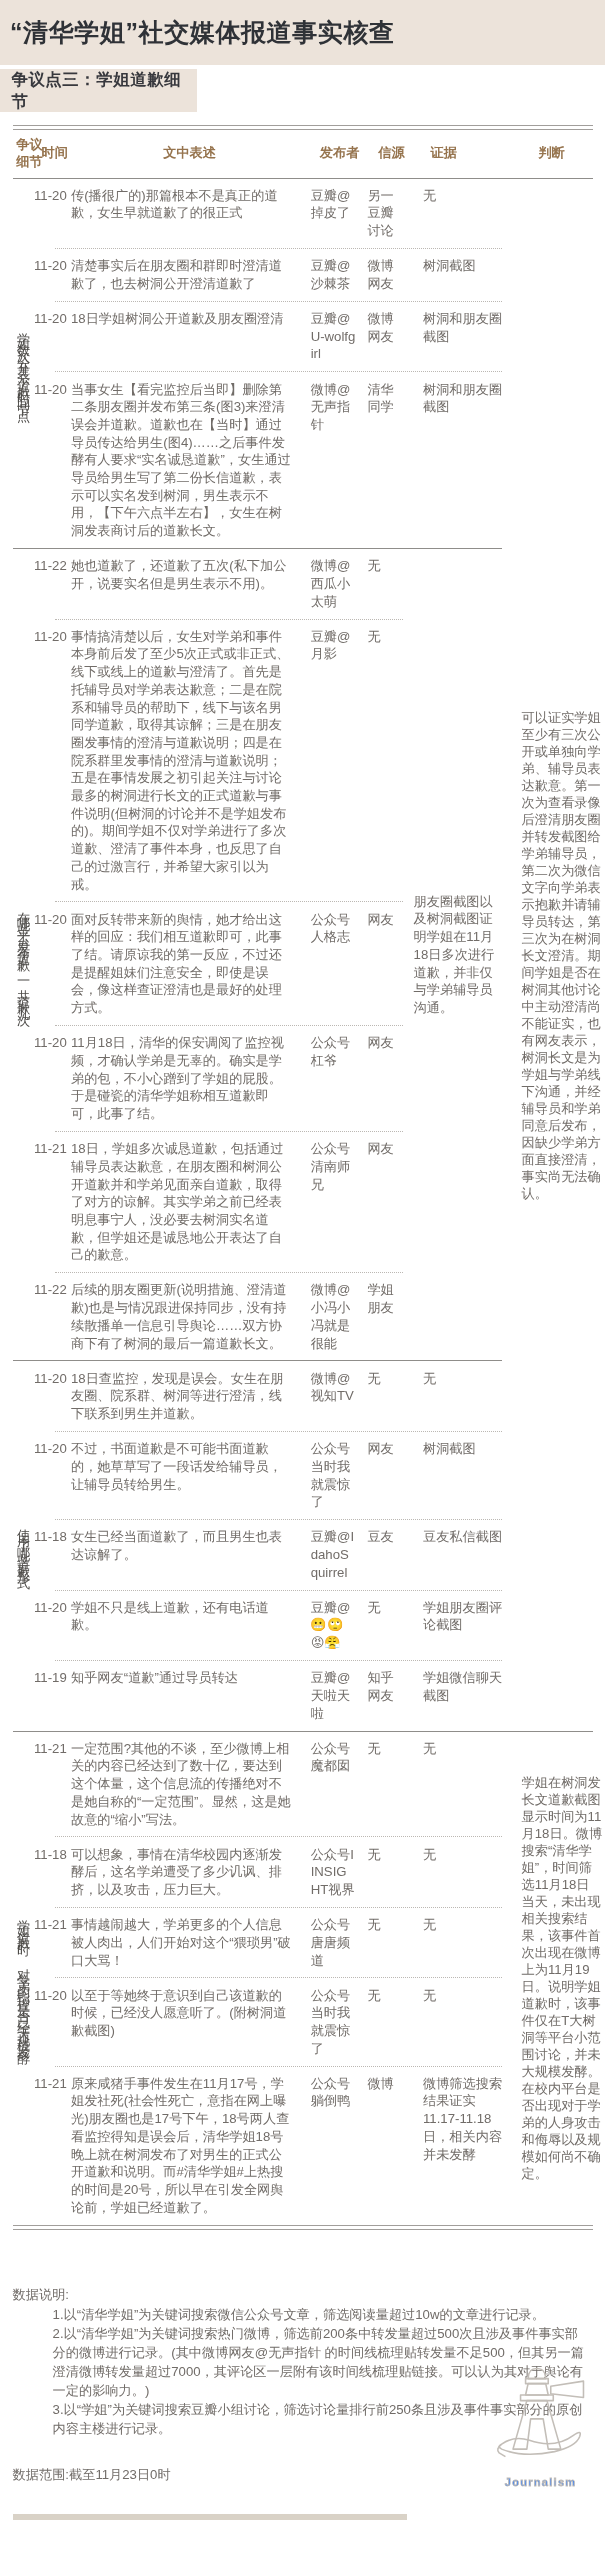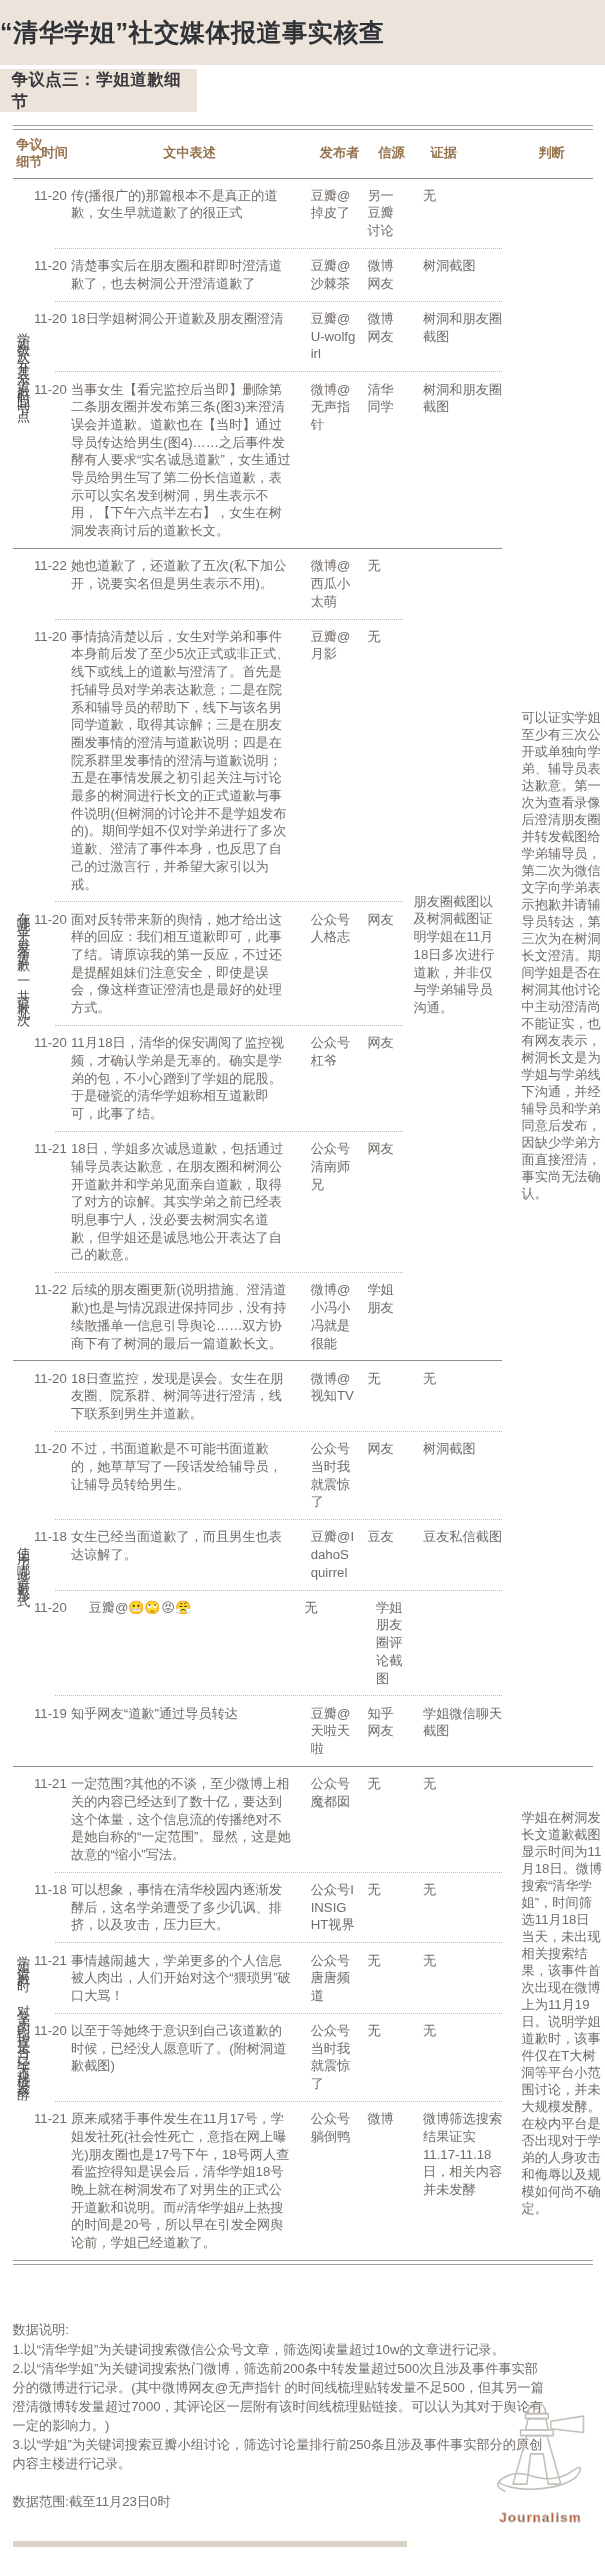--- a/index.html
+++ b/index.html
@@ -8,21 +8,21 @@
     --dbl:#a19e9b; --bar:#d9d2c7; --logo:#c3beb8;
   }
   *{margin:0;padding:0;box-sizing:border-box;}
   html,body{background:var(--bg);}
   body{
     width:605px;min-height:2576px;margin:0 auto;
     font-family:"Liberation Sans","DejaVu Sans",sans-serif;
     color:var(--body);
   }
   .banner{background:var(--banner);height:65px;display:flex;align-items:center;}
-  .banner h1{font-size:25px;font-weight:bold;color:var(--ink);letter-spacing:0.6px;}
+  .banner h1{font-size:25px;font-weight:bold;color:var(--ink);padding-left:10px;letter-spacing:0.6px;}
   .subtitle{
     margin-top:4px;background:var(--banner);width:197px;height:43px;
     display:flex;align-items:center;
   }
   .subtitle span{font-size:16.4px;font-weight:bold;color:#37383d;padding-left:11.4px;letter-spacing:0.6px;}
   .table{width:580px;margin:12.6px 0 0 12.6px;position:relative;font-size:13.2px;line-height:17.7px;}
   .dline{height:5px;border-top:1.3px solid var(--dbl);border-bottom:1.3px solid var(--dbl);}
   .hline{border-top:1.3px solid var(--solid);}
   .thead{display:flex;align-items:center;padding:7.6px 0;color:var(--head);font-weight:bold;font-size:13.2px;line-height:16.4px;}
   .th-detail{width:58px;}
@@ -47,26 +47,26 @@
   .c-src{padding-left:11.4px;}
   .c-evi{padding-left:20px;}
   .sep-dot{border-top:1.3px dotted var(--dot);margin-left:21.4px;margin-right:91px;}
   .sep-dot.short{margin-right:190px;}
   .sep-solid{border-top:1.3px solid var(--solid);}
   .sep-solid.part{margin-right:91px;}
   .g-evi{position:absolute;left:401px;width:90px;top:50%;transform:translateY(-50%);}
   .g-jdg{position:absolute;left:509px;width:81px;top:50%;transform:translateY(-50%);line-height:17px;}
   .footer{position:relative;margin:55px 0 0 12.6px;width:580px;font-size:13.2px;line-height:19px;}
   .footer .ntitle{margin-bottom:1.3px;}
-  .footer p{width:537px;}
-  .range{margin-top:19px;}
+  .footer p{width:537px;margin-left:40px;}
+  .range{margin-top:27px;}
   .bar{margin-top:30px;width:394px;height:5.7px;background:var(--bar);}
   .logo{position:absolute;right:0px;top:76px;width:104px;text-align:center;}
   .logo-word{
-    font-size:13px;font-weight:bold;color:#c2410c;letter-spacing:1.3px;
+    font-size:11px;font-weight:bold;color:#3b82f6;letter-spacing:1.3px;
     -webkit-text-stroke:0.8px var(--logo);text-shadow:0 0 0.6px var(--logo);
   }
 </style>
 </head>
 <body>
 
 <header class="banner">
   <h1>“清华学姐”社交媒体报道事实核查</h1>
 </header>
 
@@ -207,20 +207,21 @@
           <div class="row">
             <div class="c-time">11-18</div>
             <div class="c-stm">女生已经当面道歉了，而且男生也表达谅解了。</div>
             <div class="c-pub">豆瓣@IdahoSquirrel</div>
             <div class="c-src">豆友</div>
             <div class="c-evi">豆友私信截图</div>
           </div>
           <div class="sep-dot"></div>
           <div class="row">
             <div class="c-time">11-20</div>
+            <div class="c-stm">学姐不只是线上道歉，还有电话道歉。</div>
             <div class="c-pub">豆瓣@😬🙄😡😤</div>
             <div class="c-src">无</div>
             <div class="c-evi">学姐朋友圈评论截图</div>
           </div>
           <div class="sep-dot"></div>
           <div class="row">
             <div class="c-time">11-19</div>
             <div class="c-stm">知乎网友“道歉”通过导员转达</div>
             <div class="c-pub">豆瓣@天啦天啦</div>
             <div class="c-src">知乎网友</div>

